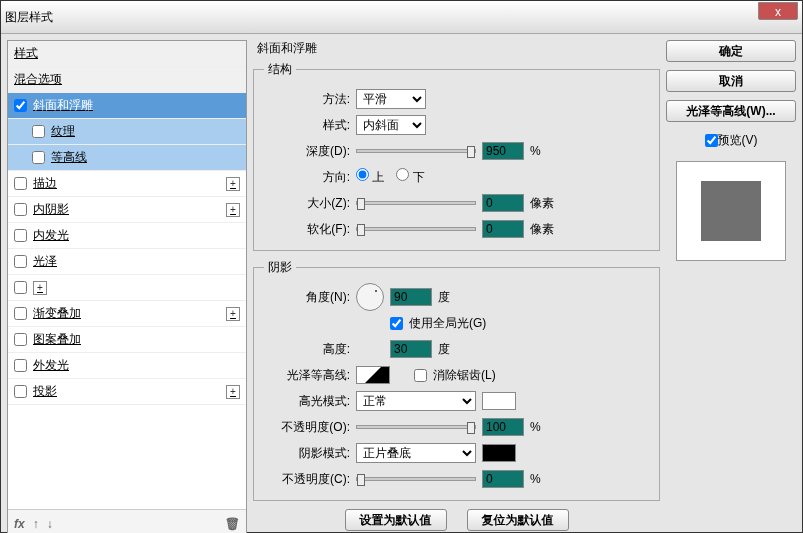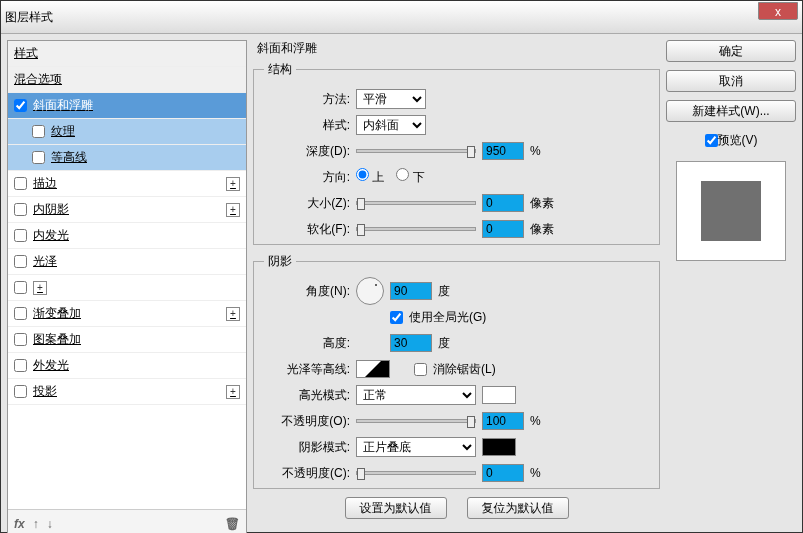--- a/index.html
+++ b/index.html
@@ -16,37 +16,37 @@
 .sidebar-item.selected { background: #5a9bd8; color: #fff; }
 .sidebar-item.sublight { background: #a8cdee; padding-left: 24px; }
 .sidebar-item input[type="checkbox"] { margin-right: 6px; }
 .sidebar-item .label { flex: 1; }
 .sidebar-item .add { width: 14px; height: 14px; border: 1px solid #888; background: #fff; text-align: center; line-height: 12px; font-size: 10px; color: #333; }
 .sidebar-footer { height: 28px; border-top: 1px solid #ccc; background: #f4f4f4; display: flex; align-items: center; padding: 0 6px; gap: 8px; }
 .sidebar-footer span { color: #666; cursor: pointer; font-weight: bold; }
 .main { flex: 1; display: flex; gap: 6px; }
 .settings { flex: 1; }
 .panel-title { font-size: 12px; margin-bottom: 4px; margin-left: 4px; }
-fieldset { border: 1px solid #aaa; padding: 8px 10px 2px 10px; margin-bottom: 8px; }
+fieldset { border: 1px solid #aaa; padding: 8px 10px 8px 10px; margin-bottom: 8px; }
 legend { padding: 0 4px; font-size: 12px; }
 .row { display: flex; align-items: center; height: 26px; gap: 6px; }
 .row .lbl { width: 86px; text-align: right; }
 .row select { height: 20px; border: 1px solid #888; background: #fff; padding: 0 2px; min-width: 70px; }
-.row input[type="text"] { width: 42px; height: 18px; border: 1px solid #888; text-align: left; padding: 0 3px; background: #0ea5e9; }
+.row input[type="text"] { width: 42px; height: 18px; border: 1px solid #888; text-align: left; padding: 0 3px; background: #0f766e; }
 .slider { flex: 1; height: 4px; background: #ccc; border: 1px solid #999; position: relative; max-width: 120px; }
 .slider .thumb { position: absolute; top: -4px; width: 8px; height: 12px; background: #eee; border: 1px solid #666; }
 .radio-group { display: flex; gap: 12px; align-items: center; }
 .swatch { width: 34px; height: 18px; border: 1px solid #888; display: inline-block; }
 .swatch.white { background: #fff; }
 .swatch.black { background: #000; }
 .swatch.contour { background: linear-gradient(135deg,#fff 0%,#fff 48%,#000 52%,#000 100%); }
 .angle-ctrl { width: 28px; height: 28px; border: 1px solid #888; border-radius: 50%; background: #f4f4f4; position: relative; }
 .angle-ctrl::after { content:""; position:absolute; width:2px; height:2px; background:#333; border-radius:50%; left:18px; top:6px; }
 .btnrow { display:flex; gap:20px; justify-content:center; margin-top:6px; }
-.btnrow button, .side-btns button { height: 22px; padding: 0 14px; border: 1px solid #888; background: linear-gradient(#fefefe,#e0e0e0); border-radius: 3px; cursor: pointer; }
+.btnrow button, .side-btns button { height: 22px; padding: 0 14px; border: 1px solid #888; background: linear-gradient(#fefefe,#e0e0e0); border-radius: 3px; cursor: pointer; font-weight: bold; }
 .side-btns { width: 130px; display: flex; flex-direction: column; gap: 8px; align-items: stretch; }
 .side-btns button { width: 100%; }
 .preview-chk { display:flex; align-items:center; justify-content:center; margin-top:2px; }
 .preview-box { width: 110px; height: 100px; border: 1px solid #999; background: #fff; margin: 4px auto 0; display:flex; align-items:center; justify-content:center; }
 .preview-box .inner { width: 60px; height: 60px; background: #707070; }
 </style>
 </head>
 <body>
 
 <div class="dialog">
@@ -231,21 +231,21 @@
 
         <div class="btnrow">
           <button>设置为默认值</button>
           <button>复位为默认值</button>
         </div>
       </div>
 
       <div class="side-btns">
         <button>确定</button>
         <button>取消</button>
-        <button>新建样式(W)...</button>
+        <button>光泽等高线(W)...</button>
         <div class="preview-chk">
           <input type="checkbox" checked="" style="">
           <span>预览(V)</span>
         </div>
         <div class="preview-box">
           <div class="inner"></div>
         </div>
       </div>
     </div>
 

